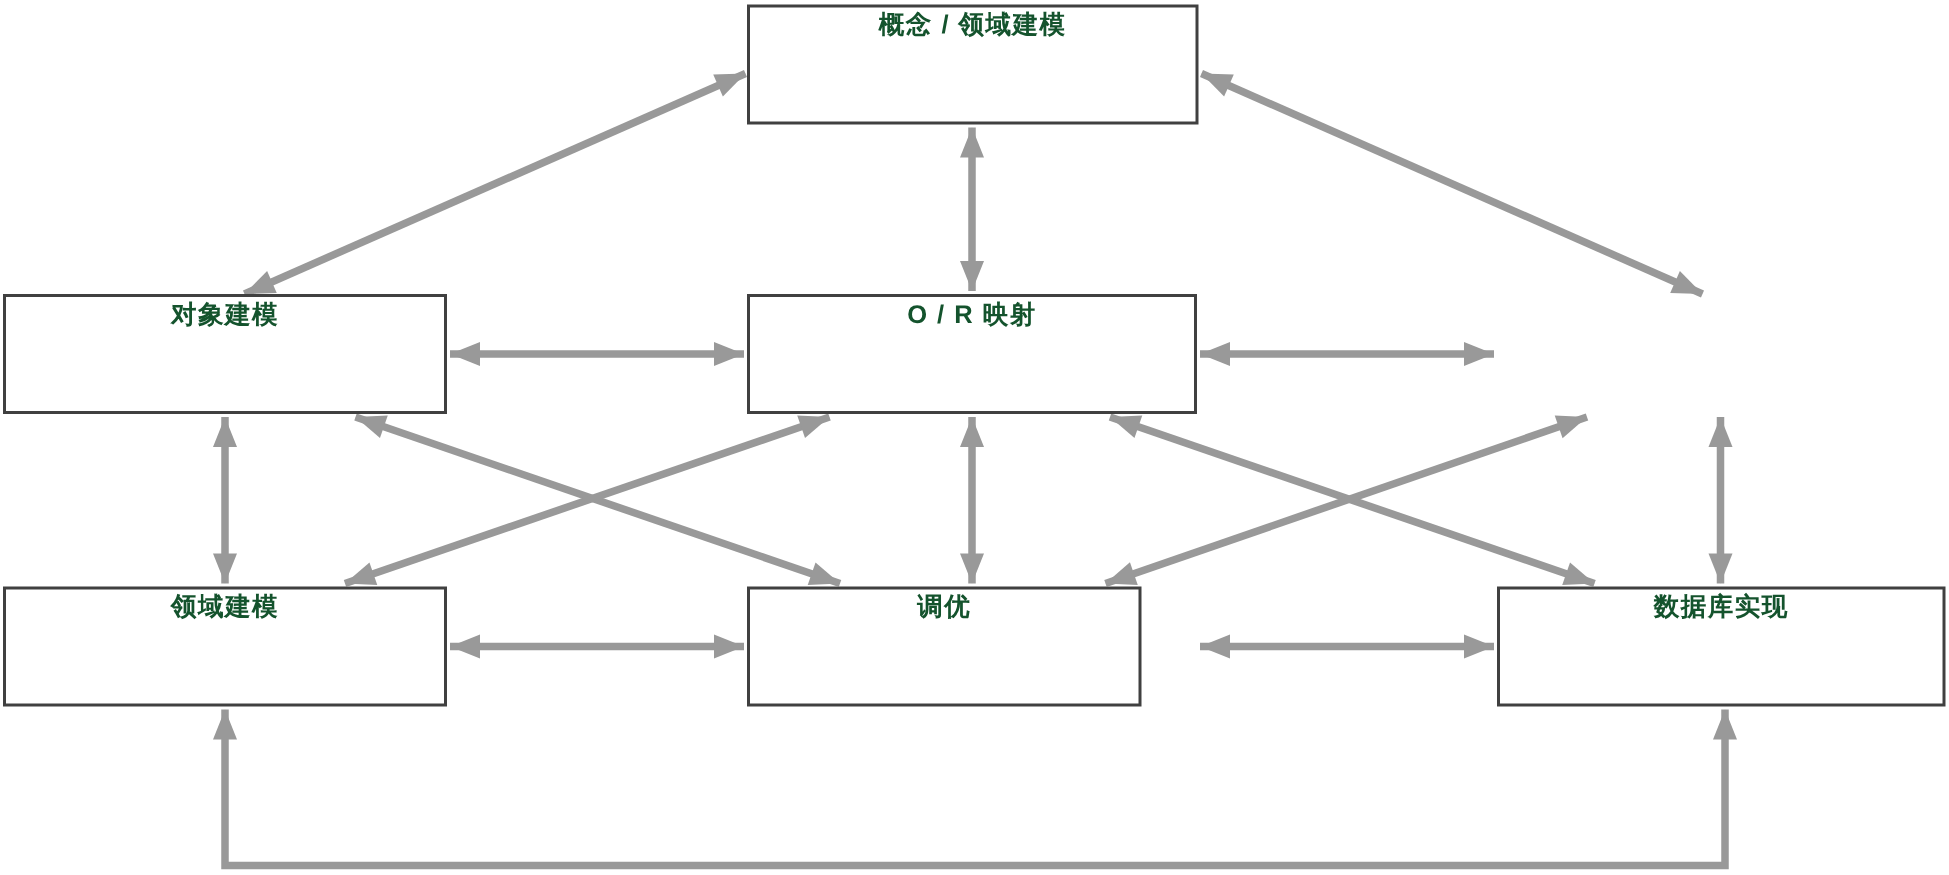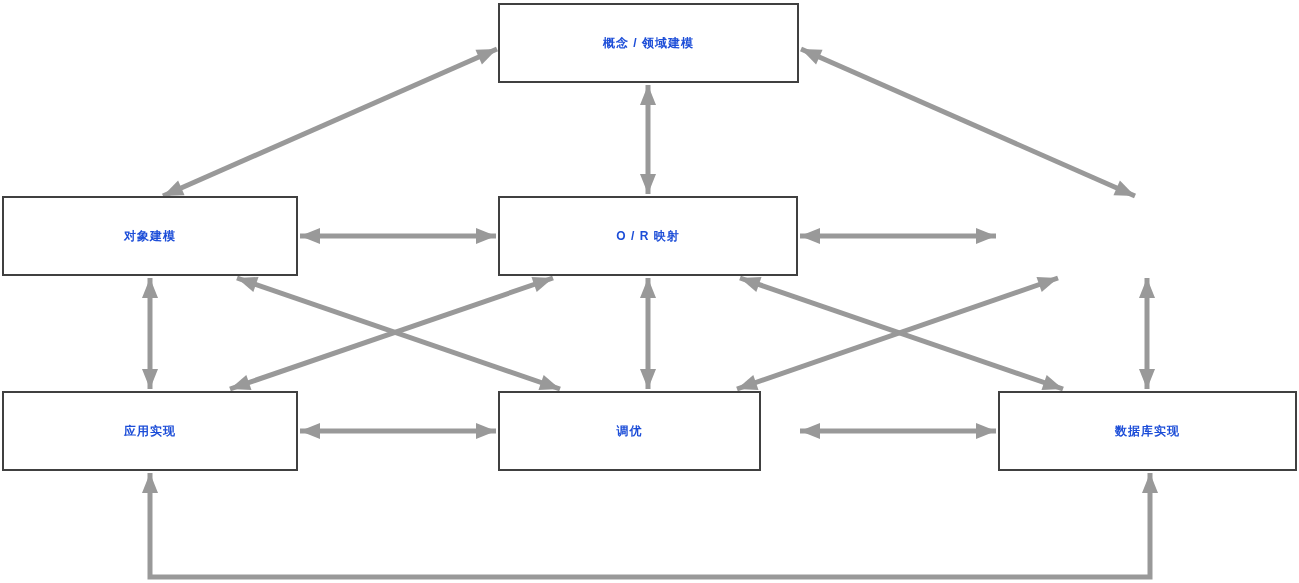--- a/index.html
+++ b/index.html
@@ -10,22 +10,22 @@
     font-family:"Liberation Sans",sans-serif;
     overflow:hidden;
   }
   .arrows{position:absolute;left:0;top:0;width:1299px;height:583px;}
   .edge{stroke:#999999;stroke-width:5;fill:none;}
   .node{
     position:absolute;
     box-sizing:border-box;
     background:#ffffff;
     border:2px solid #404040;
-    display:flex;align-items:center;justify-content:center;
-    font-size:12px;font-weight:bold;color:#1d4ed8;
+    display:flex;justify-content:center;
+    font-size:17px;font-weight:bold;color:#14532d;
     letter-spacing:1px;
     z-index:2;
   }
 </style>
 </head>
 <body>
 
 <div class="canvas">
 
   <svg class="arrows" width="1299" height="583" viewBox="0 0 1299 583" xmlns="http://www.w3.org/2000/svg">
@@ -69,21 +69,21 @@
   <div class="node" style="left:2px;top:196px;width:296px;height:80px">
     <span>对象建模</span>
   </div>
 
   <div class="node" style="left:498px;top:196px;width:300px;height:80px">
     <span>O / R 映射</span>
   </div>
 
 
   <div class="node" style="left:2px;top:391px;width:296px;height:80px">
-    <span>应用实现</span>
+    <span>领域建模</span>
   </div>
 
   <div class="node" style="left:498px;top:391px;width:263px;height:80px">
     <span>调优</span>
   </div>
 
   <div class="node" style="left:998px;top:391px;width:299px;height:80px">
     <span>数据库实现</span>
   </div>
 

